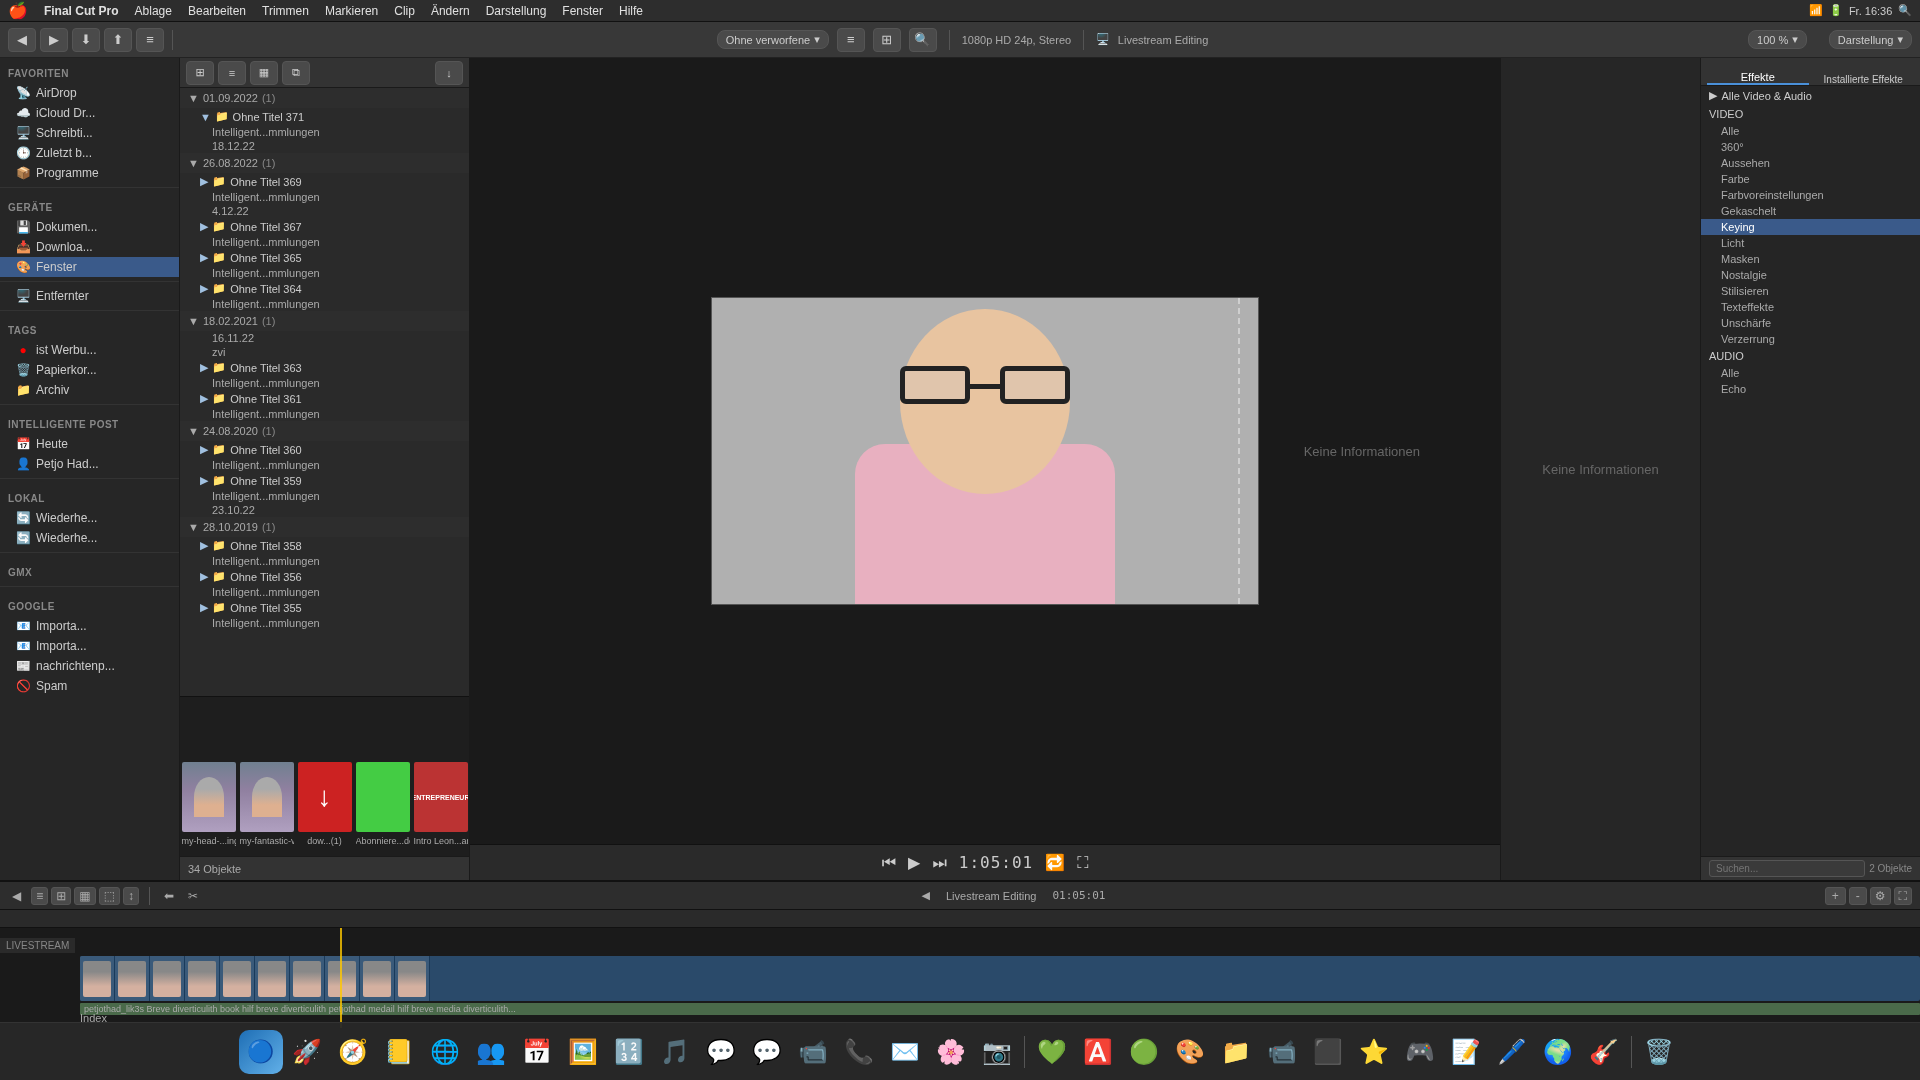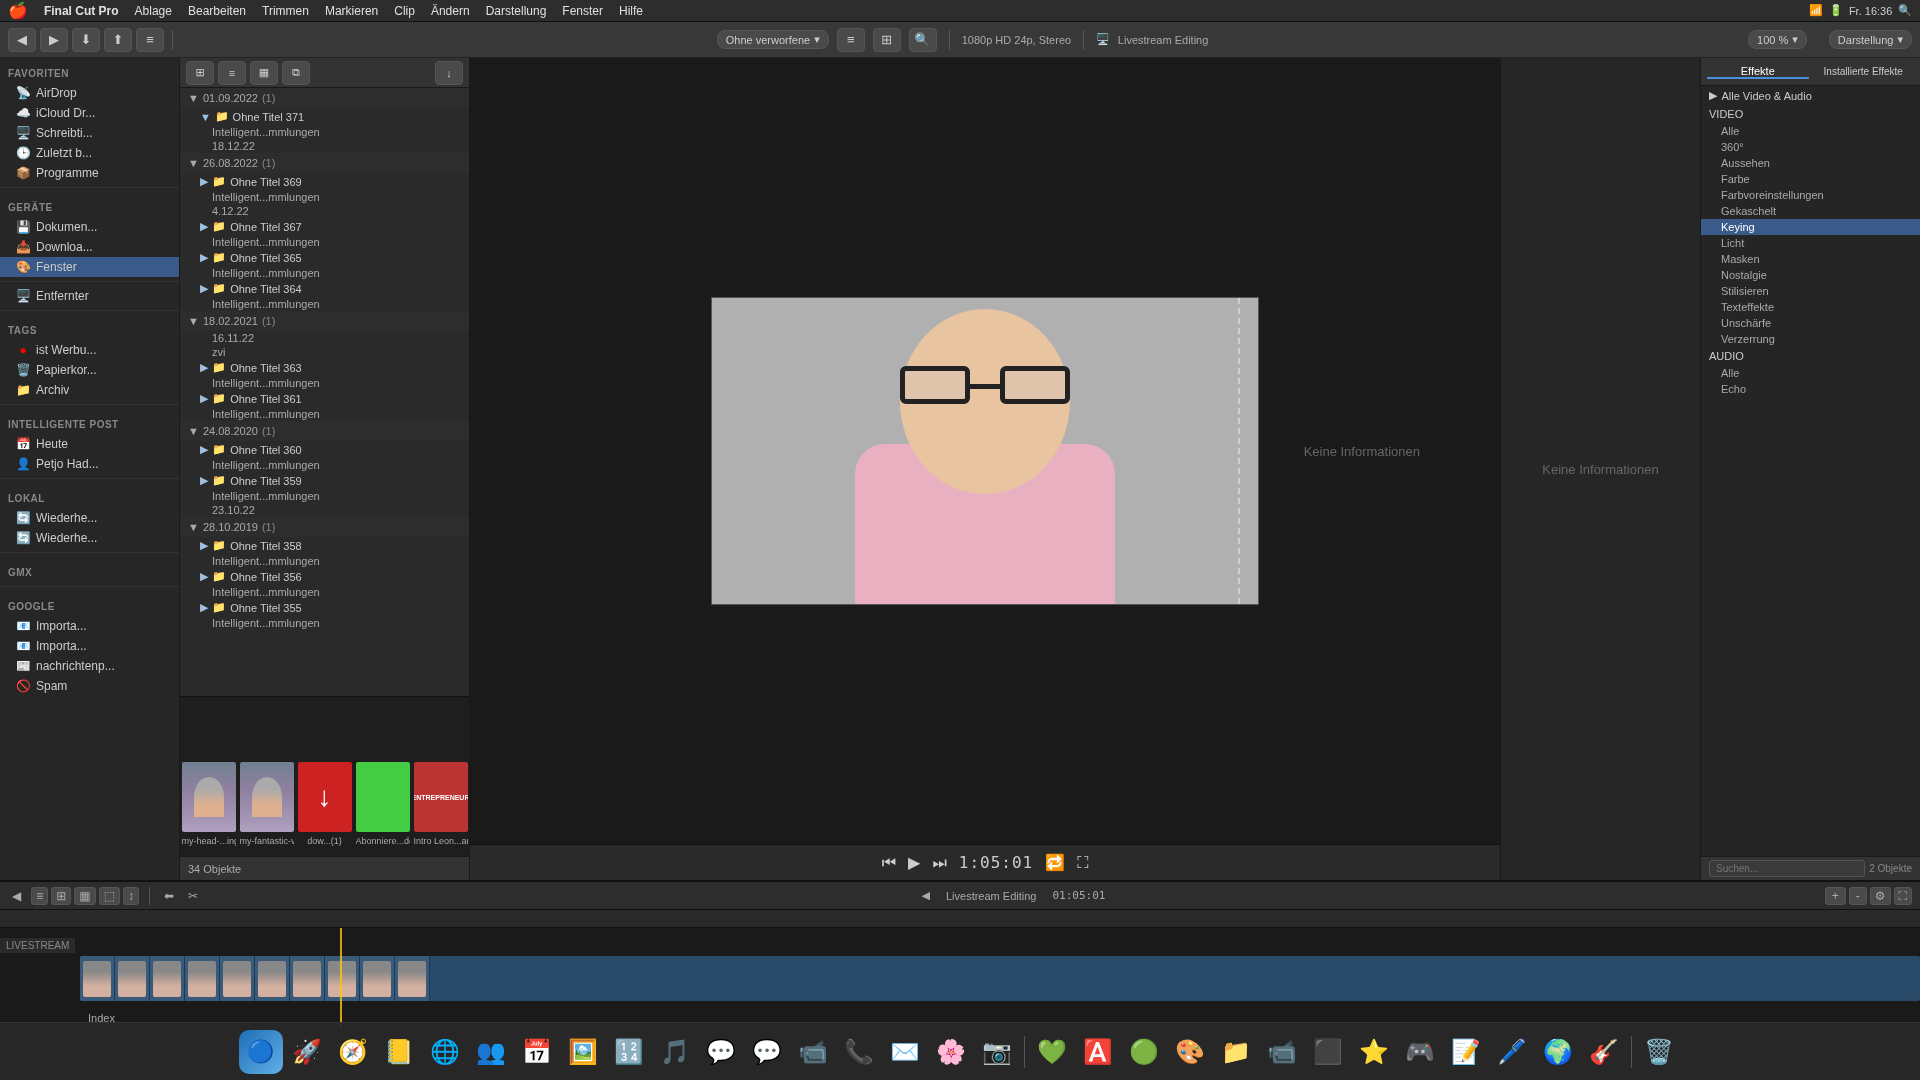--- a/index.html
+++ b/index.html
@@ -314,21 +314,21 @@
       background: #252525;
       border-left: 1px solid #1a1a1a;
       display: flex;
       flex-direction: column;
       flex-shrink: 0;
     }
     #effects-toolbar {
       height: 28px;
       background: #333;
       display: flex;
-      align-items: center;
+      align-items: flex-end;
       padding: 0 6px;
       gap: 4px;
       border-bottom: 1px solid #1a1a1a;
       font-size: 11px;
     }
     .effects-tab {
       flex: 1;
       text-align: center;
       color: #ccc;
       cursor: pointer;
@@ -1115,24 +1115,27 @@
               </div>
             <div class="filmstrip-frame">
                 <div class="filmstrip-person"></div>
               </div>
             <div class="filmstrip-frame">
                 <div class="filmstrip-person"></div>
               </div>
           </div>
         </div>
 
+        <div class="track-subtitle">
+          petjothad_lik3s Breve diverticulith book hilf breve diverticulith petjothad medail hilf breve media diverticulith...
+        </div>
 
         <div class="playhead" style="left:340px;"></div>
 
-        <div style="position:absolute;bottom:4px;left:88px;font-size:11px;color:#aaa;cursor:pointer;">Index</div>
+        <div style="position:absolute;bottom:4px;left:80px;font-size:11px;color:#aaa;cursor:pointer;">Index</div>
       </div>
     </div>
   </div>
 </div>
 
 <div id="dock">
   <div class="dock-item" style="background:linear-gradient(135deg,#1e6eb5,#62b0e8);border-radius:10px;">
     <span style="font-size:22px;">🔵</span>
   </div>
   <div class="dock-item">

